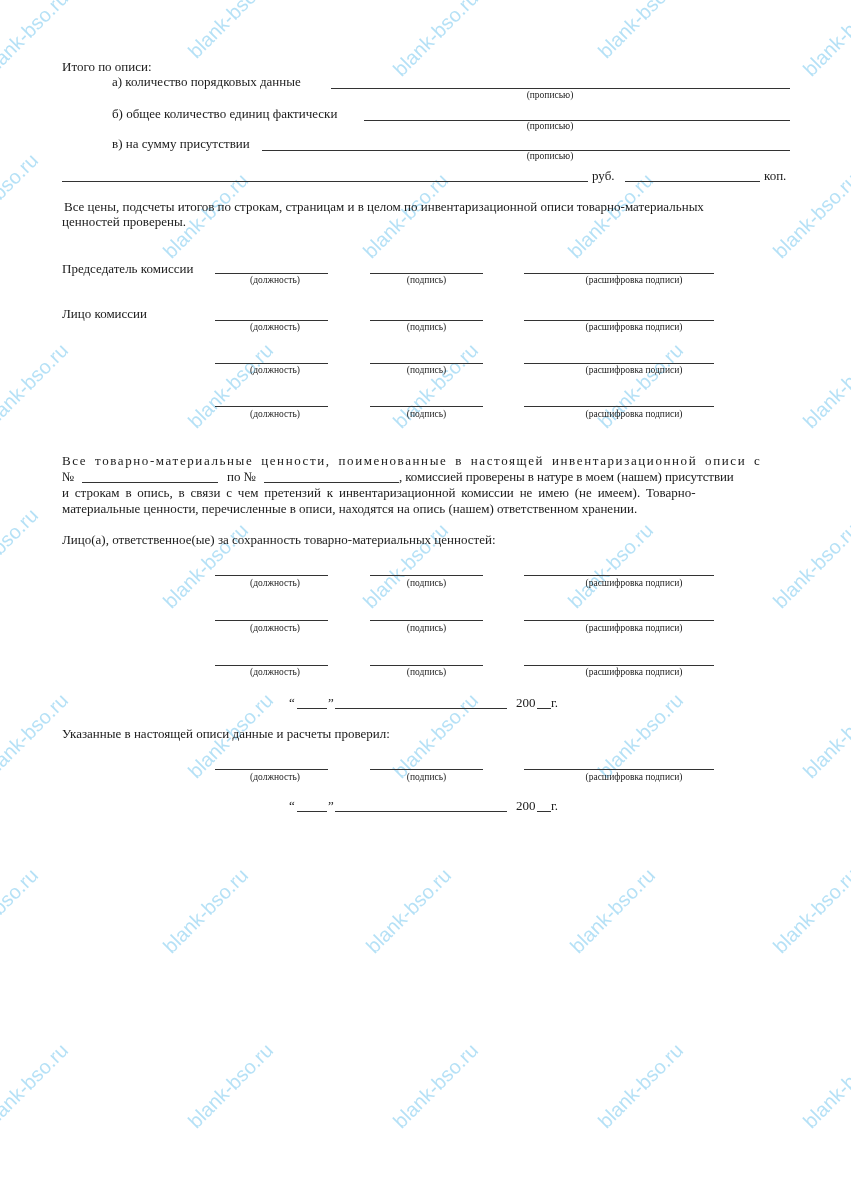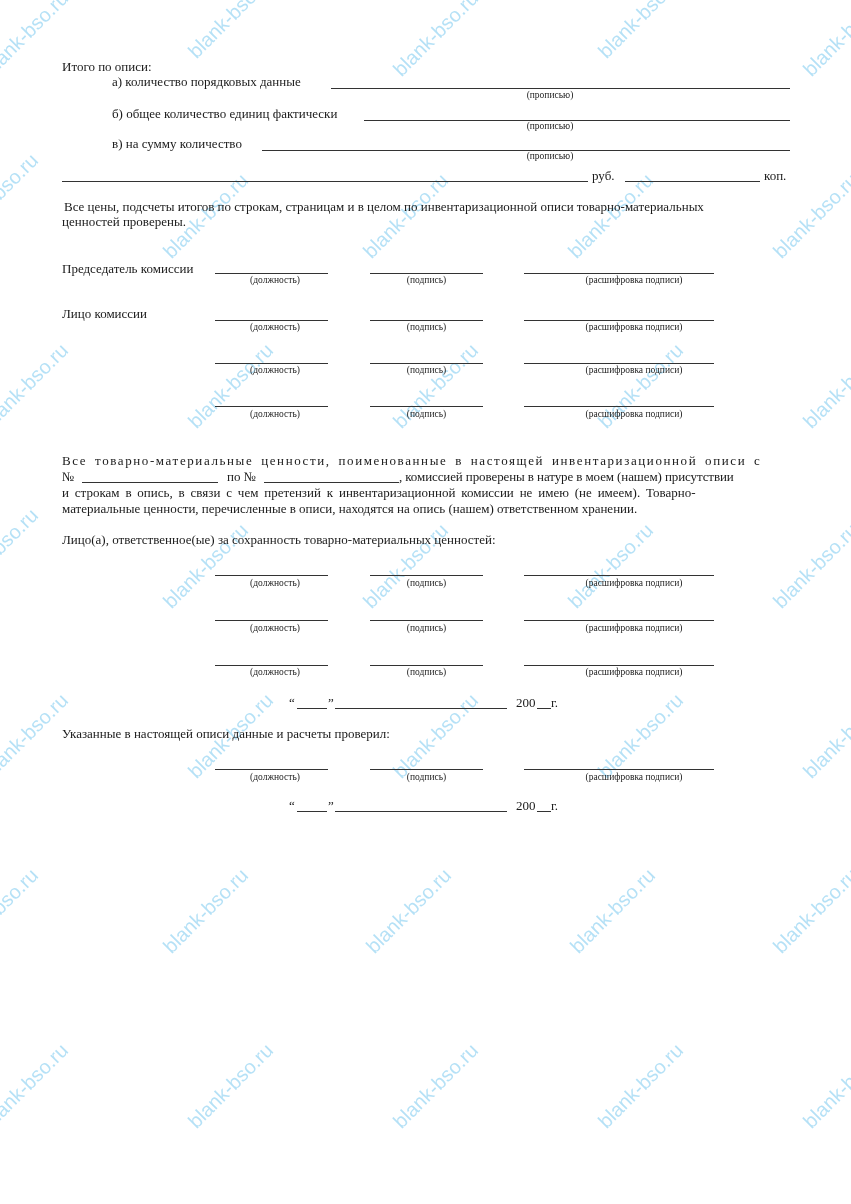--- a/index.html
+++ b/index.html
@@ -65,21 +65,21 @@
   <div class="abs t" style="left:62px;top:59px">Итого по описи:</div>
 
   <div class="abs t" style="left:112px;top:74px">а) количество порядковых данные</div>
   <div class="line" style="left:331px;width:459px;top:88px"></div>
   <div class="cap" style="left:500px;width:100px;top:90px">(прописью)</div>
 
   <div class="abs t" style="left:112px;top:106px">б) общее количество единиц фактически</div>
   <div class="line" style="left:364px;width:426px;top:120px"></div>
   <div class="cap" style="left:500px;width:100px;top:121px">(прописью)</div>
 
-  <div class="abs t" style="left:112px;top:136px">в) на сумму количество</div>
+  <div class="abs t" style="left:112px;top:136px">в) на сумму присутствии</div>
   <div class="line" style="left:262px;width:528px;top:150px"></div>
   <div class="cap" style="left:500px;width:100px;top:151px">(прописью)</div>
 
   <div class="line" style="left:62px;width:526px;top:181px"></div>
   <div class="abs t" style="left:592px;top:168px">руб.</div>
   <div class="line" style="left:625px;width:135px;top:181px"></div>
   <div class="abs t" style="left:764px;top:168px">коп.</div>
 </section>
 
 <section>

